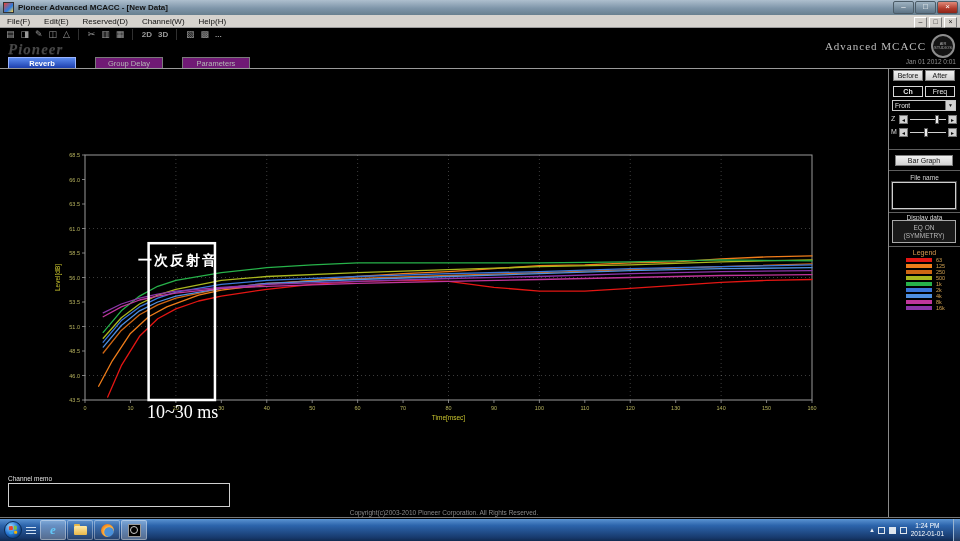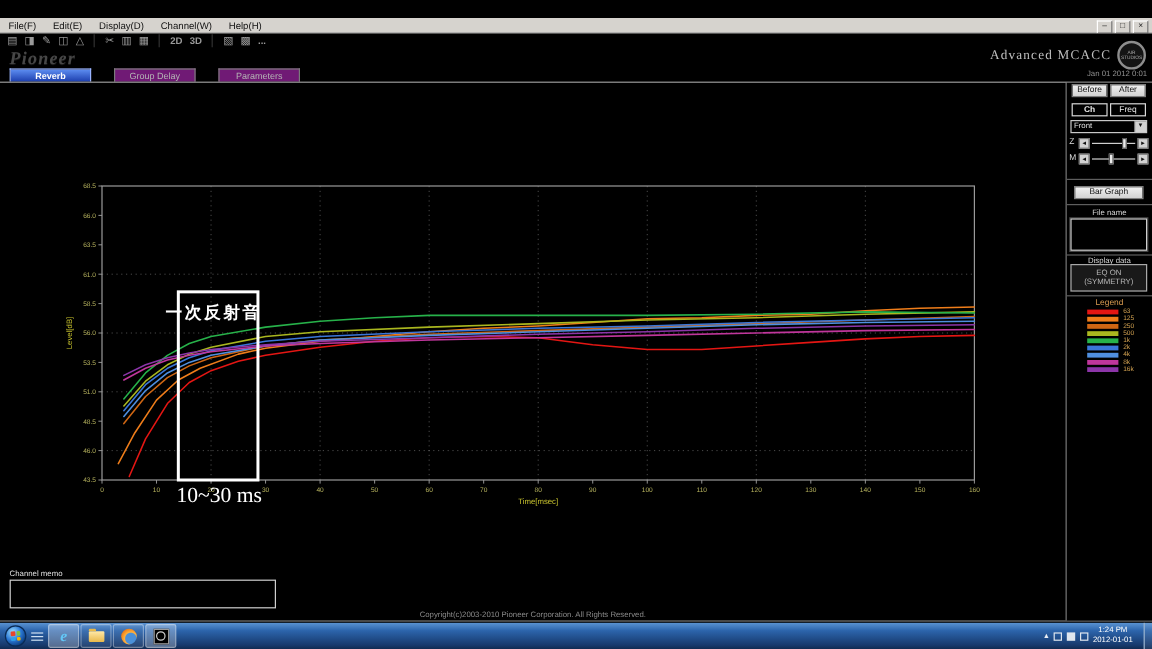--- a/index.html
+++ b/index.html
@@ -107,25 +107,34 @@
   .tray-ic{width:7px;height:7px;border:1px solid #dfe6ee;box-sizing:border-box;}
   .tray-ic.fill{background:#dfe6ee;border:none;}
   .clock{text-align:center;color:#fff;font-size:6.5px;line-height:8px;}
   .show-desktop{position:absolute;right:0;top:0;width:6px;height:22px;border-left:1px solid #9ab4cf;background:rgba(255,255,255,.08);}
 </style>
 </head>
 <body>
 
 <div id="app">
 
+  <div class="titlebar">
+    <span class="app-icon"></span>
+    <span class="title-text">Pioneer Advanced MCACC - [New Data]</span>
+    <span class="win-btns">
+      <span class="win-btn">–</span>
+      <span class="win-btn">□</span>
+      <span class="win-btn close">×</span>
+    </span>
+  </div>
 
   <div class="menubar">
     <span class="menu-item">File(F)</span>
     <span class="menu-item">Edit(E)</span>
-    <span class="menu-item">Display(D)</span>
+    <span class="menu-item">Reserved(D)</span>
     <span class="menu-item">Channel(W)</span>
     <span class="menu-item">Help(H)</span>
     <span class="mdi-btns">
       <span class="mdi-btn">–</span>
       <span class="mdi-btn">□</span>
       <span class="mdi-btn">×</span>
     </span>
   </div>
 
   <div class="toolbar" id="toolbar">

